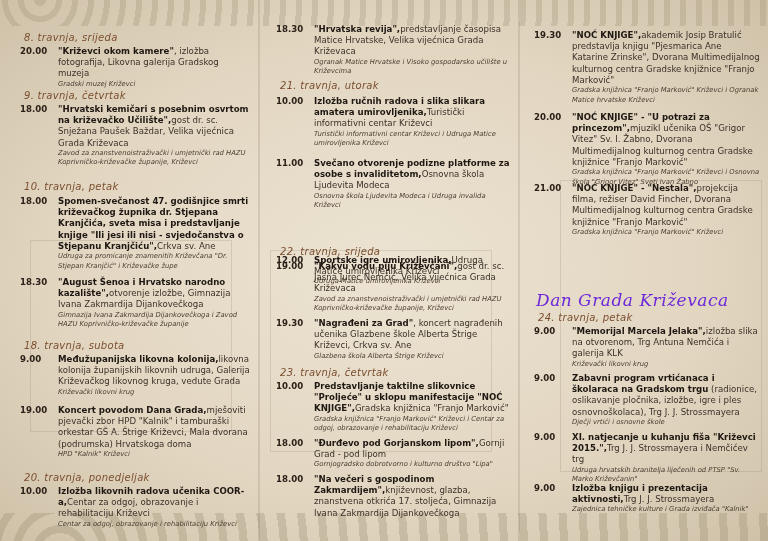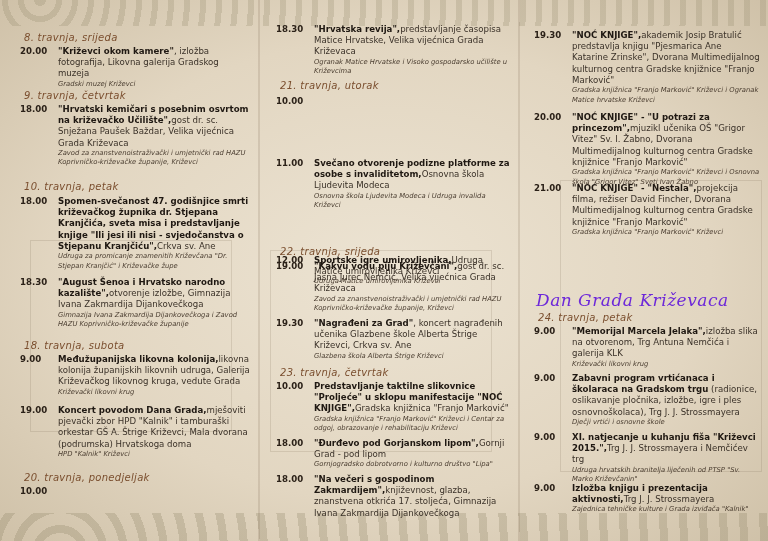--- a/index.html
+++ b/index.html
@@ -87,30 +87,32 @@
         <span class="time">9.00</span>
         <div class="body"><span class="title">Međužupanijska likovna kolonija,</span><span class="desc">likovna kolonija županijskih likovnih udruga, Galerija Križevačkog likovnog kruga, vedute Grada</span><div class="org">Križevački likovni krug</div></div>
       </div>
       <div class="ev" style="top: 405px; width: 100%;">
         <span class="time">19.00</span>
         <div class="body"><span class="title">Koncert povodom Dana Grada,</span><span class="desc">mješoviti pjevački zbor HPD "Kalnik" i tamburaški orkestar GŠ A. Štrige Križevci, Mala dvorana (podrumska) Hrvatskoga doma</span><div class="org">HPD "Kalnik" Križevci</div></div>
       </div>
       <div class="day" style="top: 468px;">20. travnja, ponedjeljak</div>
       <div class="ev" style="top: 486px; width: 100%;">
         <span class="time">10.00</span>
+        <div class="body"><span class="title">Izložba likovnih radova učenika COOR-a,</span><span class="desc">Centar za odgoj, obrazovanje i rehabilitaciju Križevci</span><div class="org">Centar za odgoj, obrazovanje i rehabilitaciju Križevci</div></div>
       </div>
     </div>
     <div class="col col2">
       <div class="ev" style="top: 24px; width: 100%;">
         <span class="time">18.30</span>
         <div class="body"><span class="title">"Hrvatska revija",</span><span class="desc">predstavljanje časopisa Matice Hrvatske, Velika vijećnica Grada Križevaca</span><div class="org">Ogranak Matice Hrvatske i Visoko gospodarsko učilište u Križevcima</div></div>
       </div>
       <div class="day" style="top: 76px;">21. travnja, utorak</div>
       <div class="ev" style="top: 96px; width: 100%;">
         <span class="time">10.00</span>
+        <div class="body"><span class="title">Izložba ručnih radova i slika slikara amatera umirovljenika,</span><span class="desc">Turistički informativni centar Križevci</span><div class="org">Turistički informativni centar Križevci i Udruga Matice umirovljenika Križevci</div></div>
       </div>
       <div class="ev" style="top: 158px; width: 100%;">
         <span class="time">11.00</span>
         <div class="body"><span class="title">Svečano otvorenje podizne platforme za osobe s invaliditetom,</span><span class="desc">Osnovna škola Ljudevita Modeca</span><div class="org">Osnovna škola Ljudevita Modeca i Udruga invalida Križevci</div></div>
       </div>
       <div class="ev" style="top: 207px; width: 100%; margin-top: 48px;">
         <span class="time">12.00</span>
         <div class="body"><span class="title">Sportske igre umirovljenika,</span><span class="desc">Udruga Matice umirovljenika Križevci</span><div class="org">Udruga Matice umirovljenika Križevci</div></div>
       </div>
       <div class="day" style="top: 242px;">22. travnja, srijeda</div>

